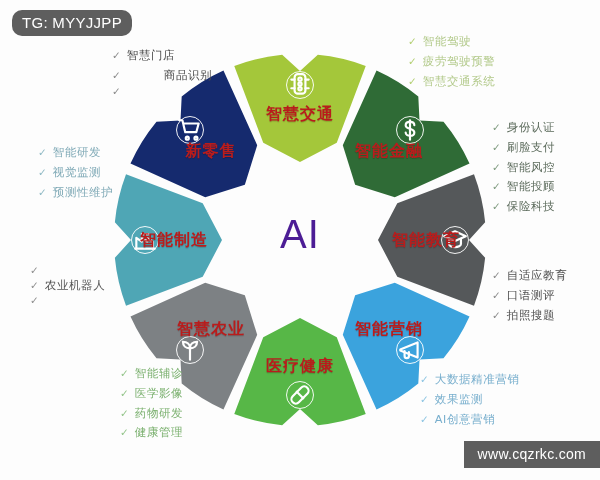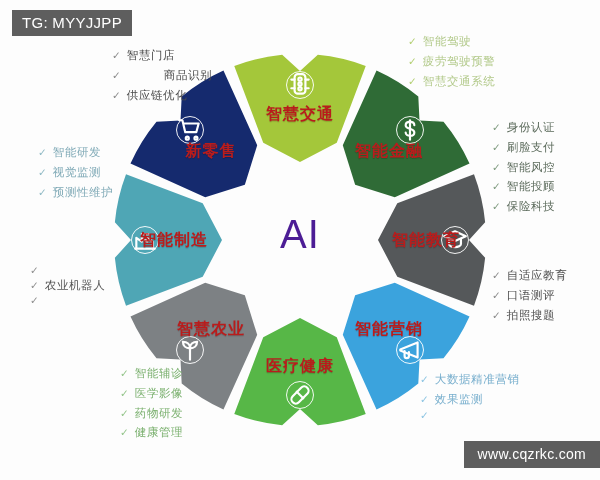--- a/index.html
+++ b/index.html
@@ -9,21 +9,21 @@
     font-family:"Liberation Sans","DejaVu Sans",sans-serif;
   }
   #stage{position:absolute;inset:0;background:#fdfdfd;}
 
   
   .chip{
     position:absolute;background:#5e5e5e;color:#ffffff;
     font-size:15px;letter-spacing:.3px;padding:4px 10px 5px 10px;
     white-space:nowrap;
   }
-  #tg-chip{left:12px;top:10px;}
+  #tg-chip{left:12px;top:10px;border-radius:10px;}
   #site-chip{right:0px;bottom:12px;font-size:14px;padding:5px 14px 6px 14px;}
 
   
   #wheel{position:absolute;left:108px;top:48px;width:384px;height:384px;}
   #wheel svg{display:block;width:384px;height:384px;}
   .seg-label{
     position:absolute;transform:translate(-50%,-50%);
     color:#b91c1c;font-size:16px;font-weight:bold;letter-spacing:1px;
     white-space:nowrap;text-shadow:0 1px 1px rgba(0,0,0,.18);
   }
@@ -147,21 +147,20 @@
       <div class="row">
         <span class="tick" style="color: rgb(138, 138, 138);">✓</span>
         <span class="txt" style="color: rgb(75, 75, 75);">智慧门店</span>
       </div>
       <div class="row">
         <span class="tick" style="color: rgb(138, 138, 138);">✓</span>
         <span class="txt" style="color: rgb(75, 75, 75); padding-left: 37px;">商品识别</span>
       </div>
       <div class="row">
         <span class="tick" style="color: rgb(138, 138, 138);">✓</span>
-        <span class="txt" style="color: rgb(75, 75, 75);">供应链优化</span>
       </div>
     </div>
   <div class="list" id="list-manufacture">
       <div class="row">
         <span class="tick" style="color: rgb(143, 185, 196);">✓</span>
         <span class="txt" style="color: rgb(127, 169, 182);">智能研发</span>
       </div>
       <div class="row">
         <span class="tick" style="color: rgb(143, 185, 196);">✓</span>
         <span class="txt" style="color: rgb(127, 169, 182);">视觉监测</span>
@@ -255,19 +254,20 @@
       <div class="row">
         <span class="tick" style="color: rgb(140, 196, 226);">✓</span>
         <span class="txt" style="color: rgb(119, 174, 205);">大数据精准营销</span>
       </div>
       <div class="row">
         <span class="tick" style="color: rgb(140, 196, 226);">✓</span>
         <span class="txt" style="color: rgb(119, 174, 205);">效果监测</span>
       </div>
       <div class="row">
         <span class="tick" style="color: rgb(140, 196, 226);">✓</span>
+        <span class="txt" style="color: rgb(119, 174, 205);">AI创意营销</span>
       </div>
     </div>
 
   <div class="chip" id="tg-chip">TG: MYYJJPP</div>
   <div class="chip" id="site-chip">www.cqzrkc.com</div>
 
 </div>
 
 </body></html>

